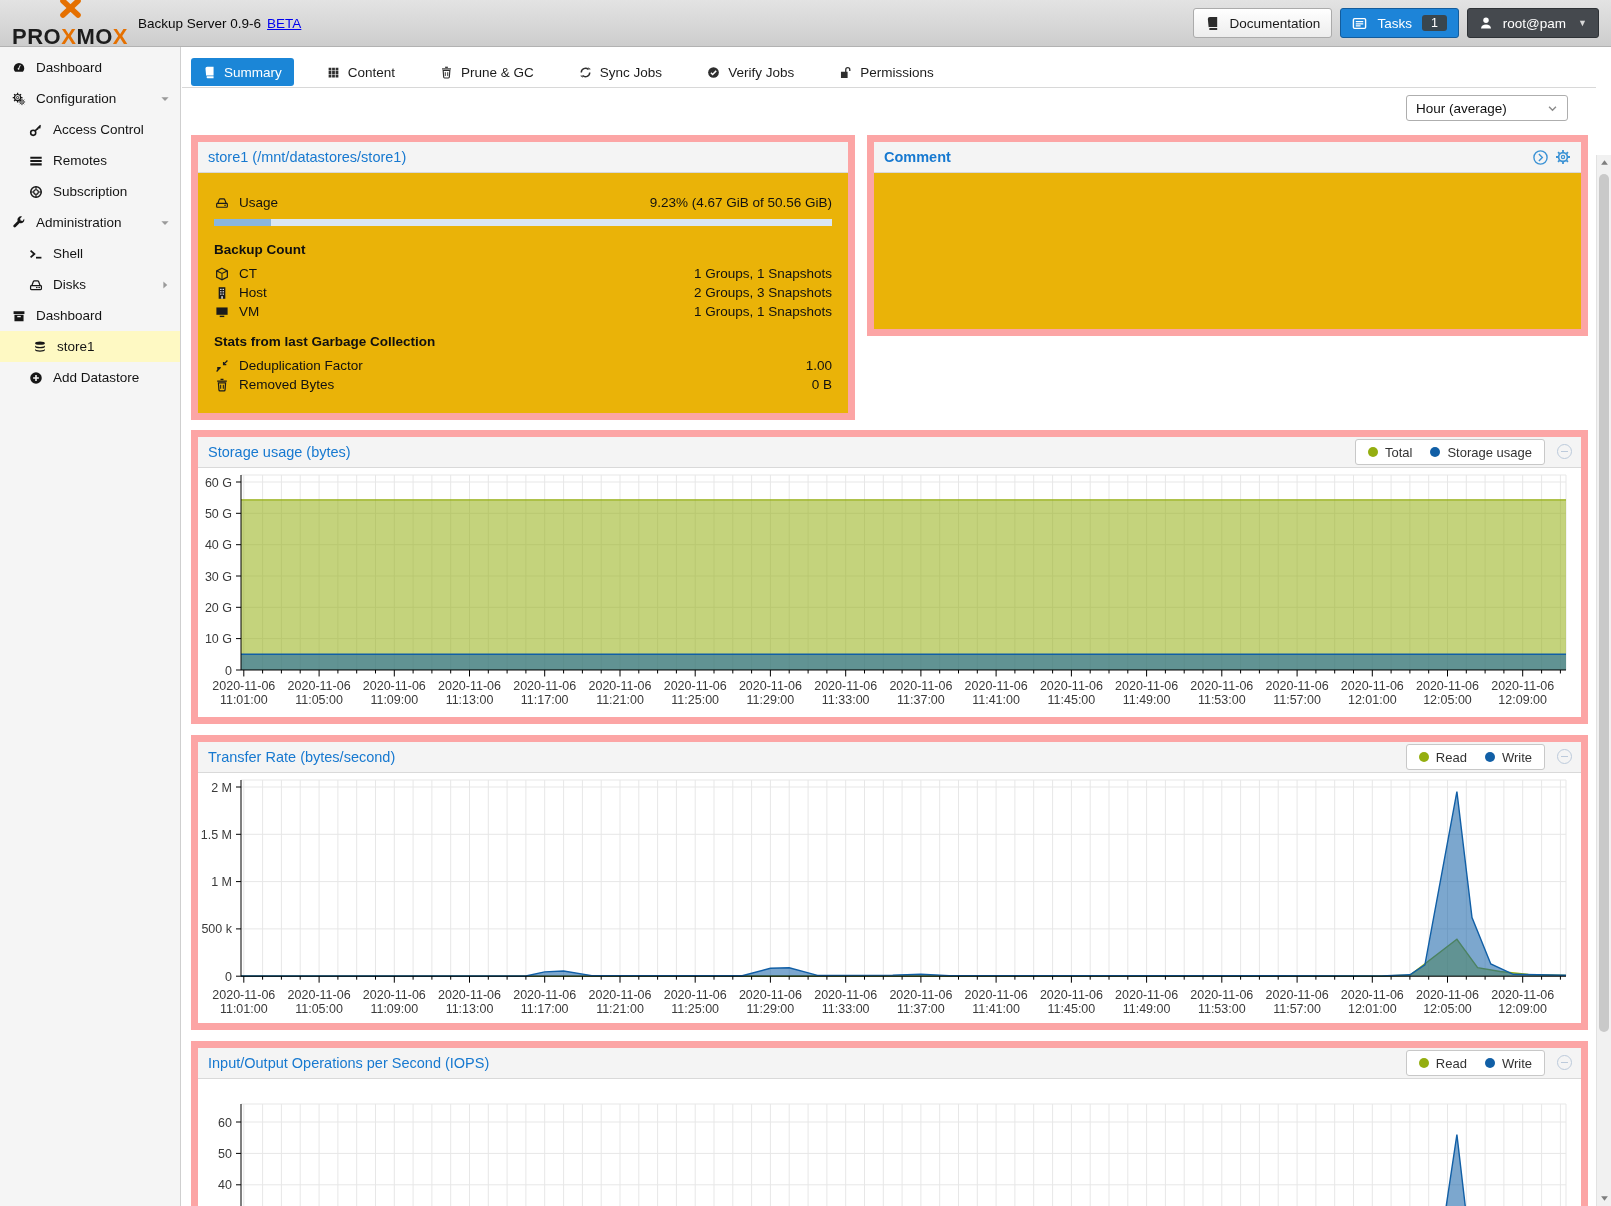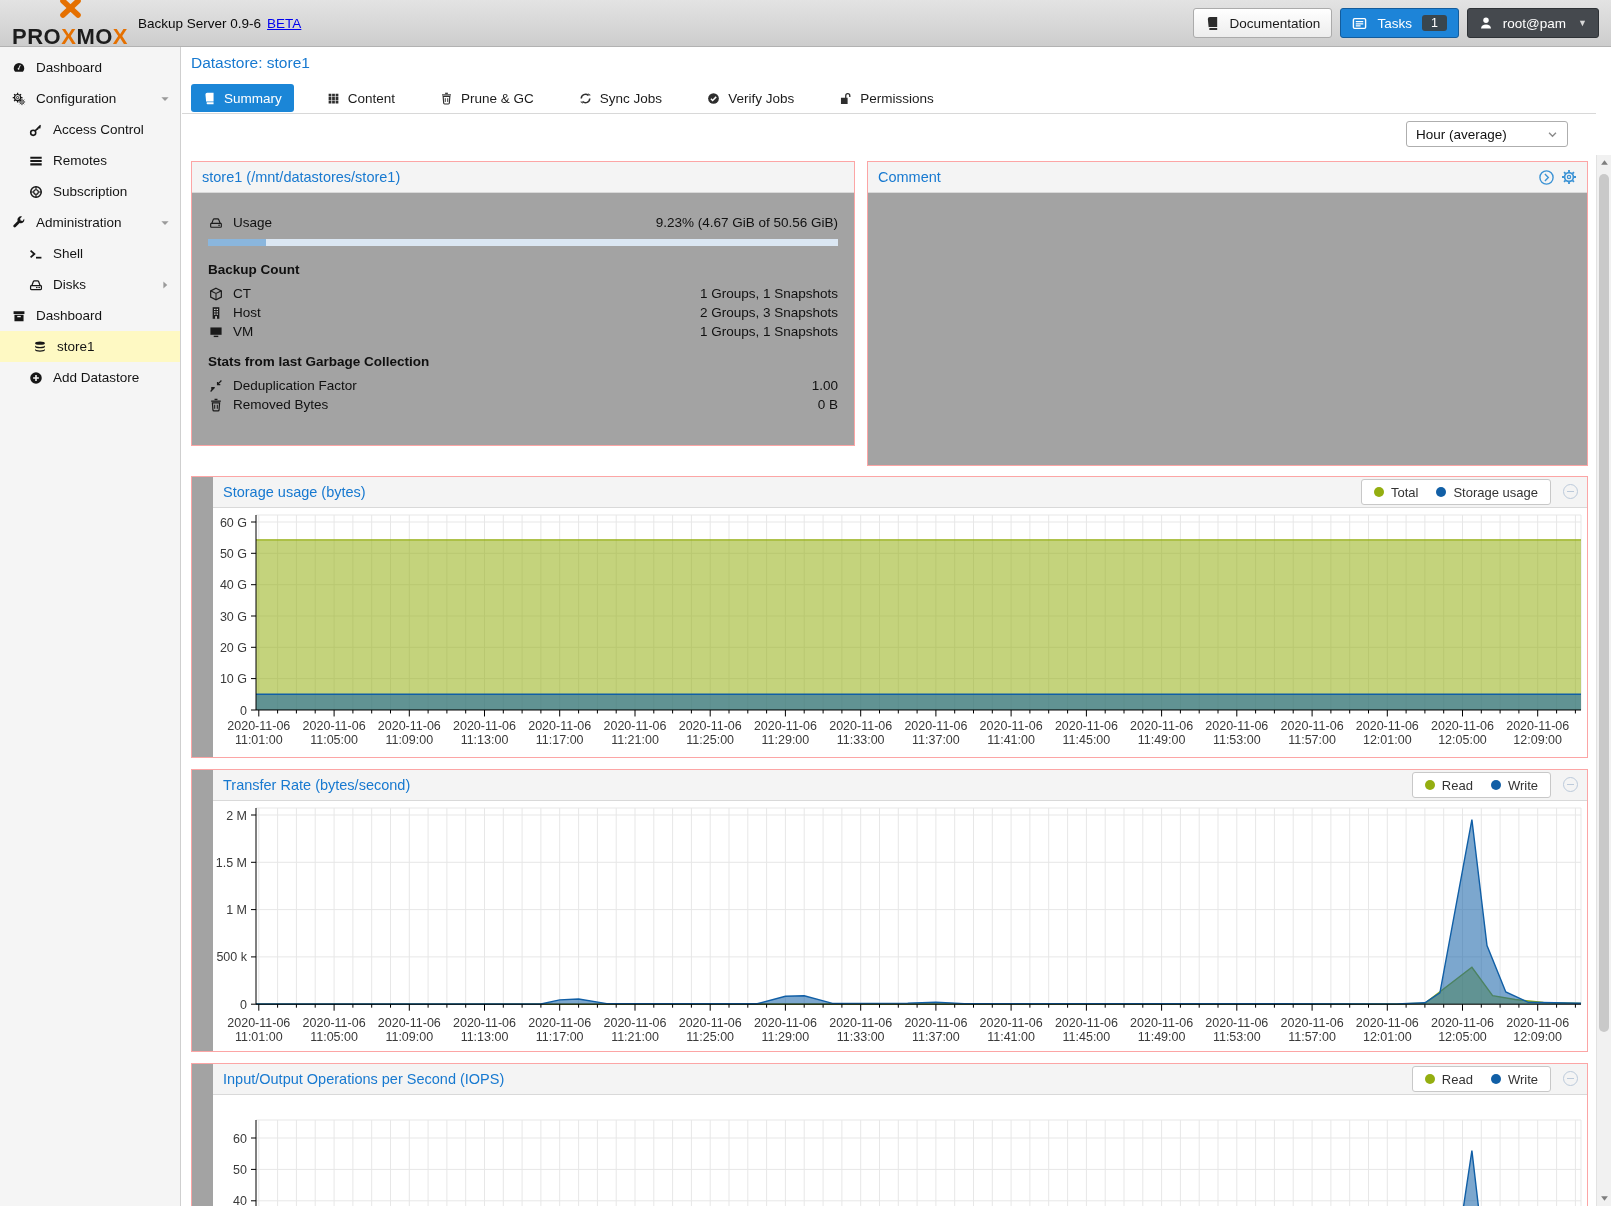--- a/index.html
+++ b/index.html
@@ -44,44 +44,44 @@
   .tab.active{background:#1b86d7;color:#fff;}
   .tab.active .ticon{color:#fff;}
   .tabsep{height:1px;background:#d8d8d8;margin-top:1px;}
   .toolbar{height:39px;position:relative;}
   .range-select{position:absolute;right:28px;top:7px;width:162px;height:26px;border:1px solid #aeaeae;
     border-radius:3px;background:#fff;font-size:13.5px;display:flex;align-items:center;
     justify-content:space-between;padding:0 9px;box-sizing:border-box;color:#101010;cursor:pointer;}
   .selchev{color:#8a8a8a;display:flex;}
 
   
-  .panel{border:1px solid #fca5a5;background:#a3a3a3;box-sizing:border-box;}
+  .panel{border:7px solid #fca5a5;background:#eab308;box-sizing:border-box;}
   .panel-hd{height:30px;background:#f4f4f4;border-bottom:1px solid #d9d9d9;display:flex;
     align-items:center;padding:0 10px;position:relative;}
   .panel-title{color:#1779d0;font-size:14.5px;}
   .row-panels{display:flex;gap:12px;margin:8px 8px 0 9px;}
   .left-panel{width:664px;height:285px;}
-  .right-panel{flex:1;height:305px;}
+  .right-panel{flex:1;height:201px;font-weight:bold;}
   .panel-bd{padding:20px 16px 0 16px;}
   .comment-bd{height:100%;padding:0;}
 
   .kv{display:flex;justify-content:space-between;align-items:center;font-size:13.5px;height:19px;color:#111;}
   .kv + .kv{margin-top:0;}
   .kv-label{display:flex;align-items:center;gap:9px;}
   .kv .kicon{width:16px;display:flex;justify-content:center;color:#1b1b1b;}
   .progress{height:7px;background:#dbe7f3;margin-top:7px;}
   .progress-fill{height:100%;background:#8ab6dd;}
   .section-h{font-weight:bold;font-size:13.5px;color:#101010;margin:14px 0 5px 0;height:19px;display:flex;align-items:center;}
   .stat-rows .kv{height:19px;}
 
   .tool{margin-left:auto;display:flex;color:#3c93d5;cursor:pointer;}
   .tool + .tool{margin-left:6px;}
 
   
-  .chart-panel{margin:10px 8px 0 9px;position:relative;padding-left:21px;}
+  .chart-panel{margin:10px 8px 0 9px;position:relative;}
   .chart-panel + .chart-panel{margin-top:11px;}
   .chart-hd{height:30px;background:#f4f4f4;border-bottom:1px solid #d9d9d9;display:flex;
     align-items:center;padding:0 10px;position:relative;}
   .legend{position:absolute;right:36px;top:2px;height:24px;background:#fff;border:1px solid #c8c8c8;
     border-radius:3px;display:flex;align-items:center;gap:18px;padding:0 12px;font-size:13px;color:#333;}
   .legend-item{display:flex;align-items:center;cursor:pointer;}
   .dot{width:10px;height:10px;border-radius:50%;display:inline-block;margin-right:7px;}
   .collapse-tool{position:absolute;right:9px;top:7px;width:15px;height:15px;border:1.5px solid #bccadb;
     border-radius:50%;display:flex;align-items:center;justify-content:center;cursor:pointer;box-sizing:border-box;}
   .collapse-tool::after{content:"";width:7px;height:1.5px;background:#bccadb;}
@@ -274,21 +274,20 @@
           <svg width="14" height="14" viewBox="0 0 16 16" fill="currentColor">
             <circle cx="8" cy="8" r="6.6"></circle>
             <path d="M4.7 7.1h2.4V4.7h1.8v2.4h2.4v1.8H8.9v2.4H7.1V8.9H4.7z" fill="#f5f5f5"></path>
           </svg>
         </span>
         <span>Add Datastore</span>
       </div>
     </nav>
 
   <div class="main">
-    <div class="page-title">Datastore: store1</div>
     <div class="tabbar" id="tabbar">
         <div class="tab active">
           <span class="ticon">
             <svg width="13" height="13" viewBox="0 0 16 16" fill="currentColor">
               <path d="M3 3.2A2.2 2.2 0 0 1 5.2 1H13v10.6H5.2c-.5 0-.9.1-1.3.4zM5.2 12.7h7.8v2.3H5.3a1.2 1.2 0 0 1-.1-2.3z"></path>
             </svg>
           </span>
           <span>Summary</span>
         </div>
         <div class="tab">

